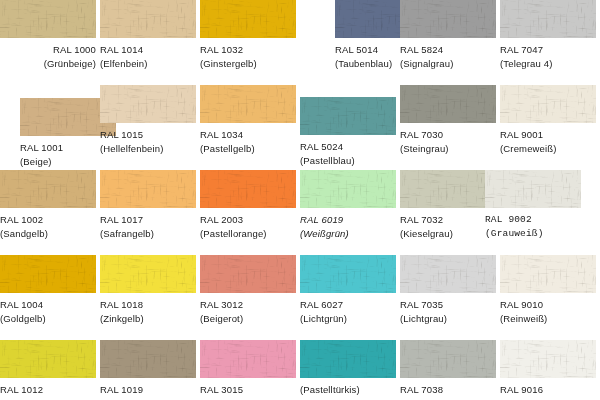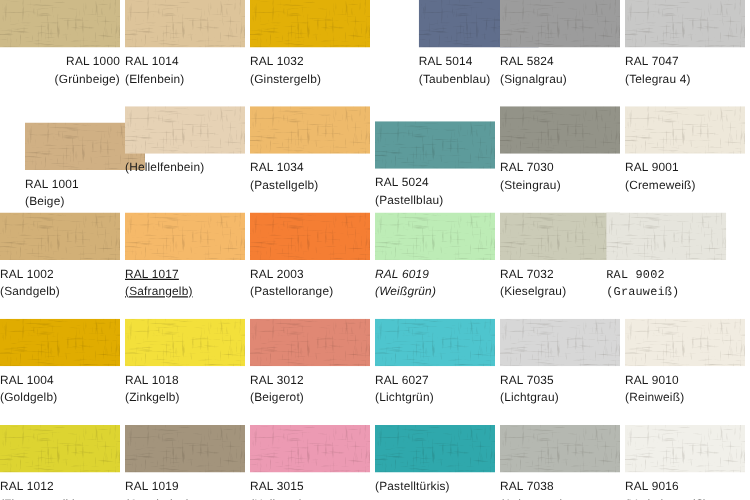--- a/index.html
+++ b/index.html
@@ -175,20 +175,21 @@
     </div>
     <div class="swatch-cell" style="left: 100px; top: 85px;">
       <div class="swatch-chip" style="height: 38px;">
         <div class="chip-fill" style="background: rgb(230, 210, 181);"></div>
         <svg class="chip-tex" width="96" height="38">
           <rect width="100%" height="100%" filter="url(#fiberTex)"></rect>
           <rect width="100%" height="100%" filter="url(#fiberTex2)" opacity="0.85"></rect>
         </svg>
       </div>
       <div class="swatch-label">
+        <span class="swatch-code">RAL 1015</span>
         <span class="swatch-name">(Hellelfenbein)</span>
       </div>
     </div>
     <div class="swatch-cell" style="left: 200px; top: 85px;">
       <div class="swatch-chip" style="height: 38px;">
         <div class="chip-fill" style="background: rgb(238, 186, 107);"></div>
         <svg class="chip-tex" width="96" height="38">
           <rect width="100%" height="100%" filter="url(#fiberTex)"></rect>
           <rect width="100%" height="100%" filter="url(#fiberTex2)" opacity="0.85"></rect>
         </svg>
@@ -243,21 +244,21 @@
         <svg class="chip-tex" width="96" height="38">
           <rect width="100%" height="100%" filter="url(#fiberTex)"></rect>
           <rect width="100%" height="100%" filter="url(#fiberTex2)" opacity="0.85"></rect>
         </svg>
       </div>
       <div class="swatch-label">
         <span class="swatch-code">RAL 1002</span>
         <span class="swatch-name">(Sandgelb)</span>
       </div>
     </div>
-    <div class="swatch-cell" style="left: 100px; top: 170px; text-decoration: underline;">
+    <div class="swatch-cell" style="left: 100px; top: 170px;">
       <div class="swatch-chip" style="height: 38px;">
         <div class="chip-fill" style="background: rgb(245, 185, 105);"></div>
         <svg class="chip-tex" width="96" height="38">
           <rect width="100%" height="100%" filter="url(#fiberTex)"></rect>
           <rect width="100%" height="100%" filter="url(#fiberTex2)" opacity="0.85"></rect>
         </svg>
       </div>
       <div class="swatch-label">
         <span class="swatch-code">RAL 1017</span>
         <span class="swatch-name">(Safrangelb)</span>

